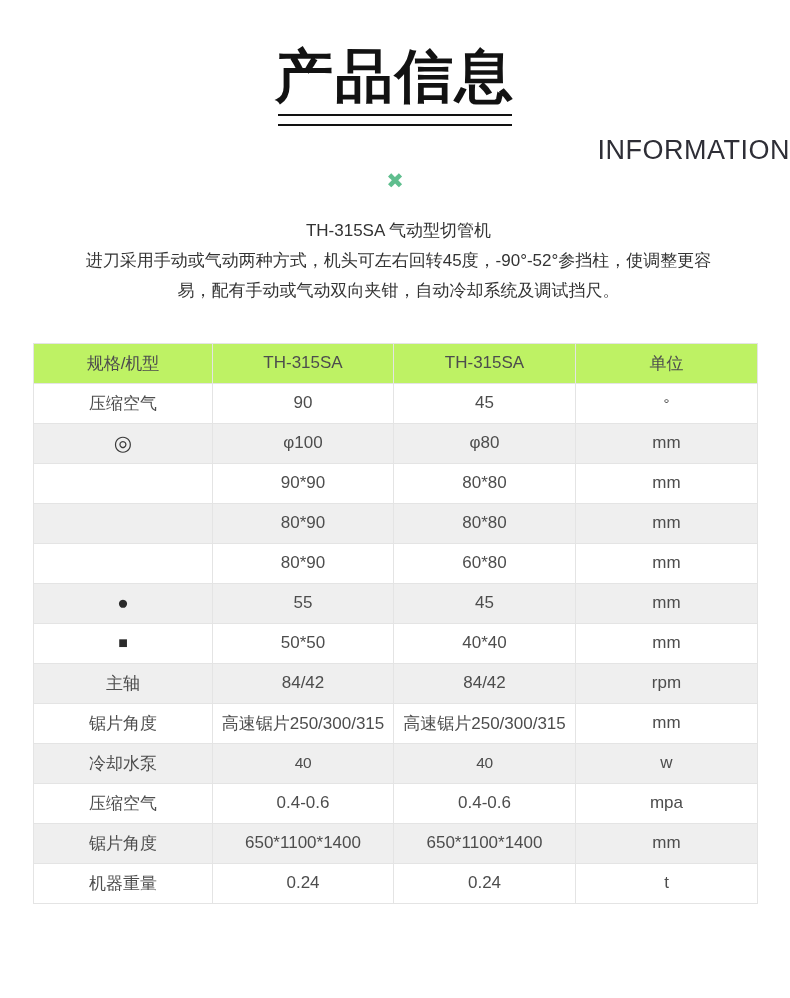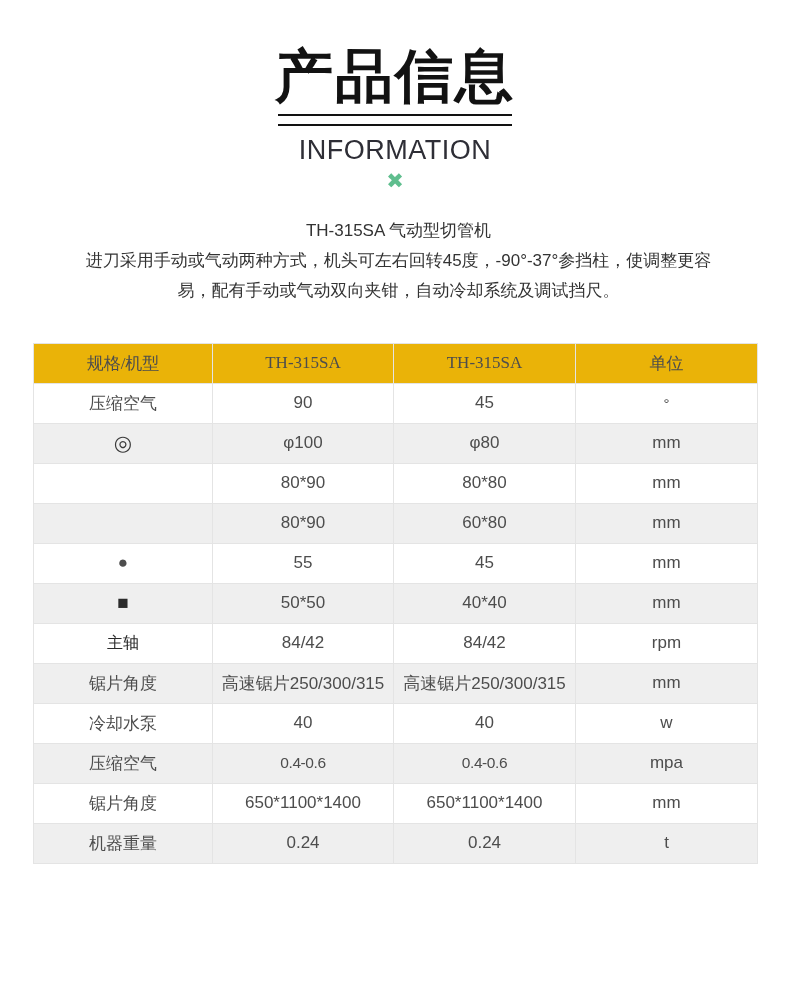--- a/index.html
+++ b/index.html
@@ -16,21 +16,21 @@
   .hero { text-align: center; padding-top: 44px; }
   .hero-title {
     font-size: 58px; font-weight: 900; color: #121212;
     letter-spacing: 2px; line-height: 1.12;
   }
   .hero-underline { width: 234px; margin: 5px auto 0 auto; }
   .hero-underline .bar { height: 2px; background: #121212; }
   .hero-underline .bar + .bar { margin-top: 8px; }
   .hero-subtitle {
     margin-top: 9px; font-size: 27px; font-weight: 400;
-    color: #2e2e36; letter-spacing: 0.5px;
+    color: #2e2e36; letter-spacing: 0.5px; text-align: right;
   }
   .hero-x {
     margin-top: 4px; font-size: 21px; line-height: 1;
     color: #5fbe8e; font-weight: bold;
   }
 
   
   .desc { margin: 25px 58px 0 65px; font-size: 17px; line-height: 30px; color: #333333; text-align: center; }
   .desc .product-name { font-size: 17px; }
 
@@ -45,21 +45,21 @@
   }
   table.spec th, table.spec td {
     border: 1px solid #e4e4e4;
     height: 40px;
     text-align: center;
     vertical-align: middle;
     font-weight: normal;
     overflow: hidden;
     white-space: nowrap;
   }
-  table.spec thead th { background: #eab308; color: #4d4d4d; font-family: Liberation Serif, serif; }
+  table.spec thead th { background: #bef264; color: #4d4d4d; }
   table.spec tbody tr:nth-child(even) td { background: #efefef; }
   table.spec tbody tr:nth-child(odd) td { background: #ffffff; }
   
   tbody tr:nth-child(2) td:first-child { font-size: 21px; color: #3a3a3a; }
   tbody tr:nth-child(6) td:first-child { font-size: 19px; color: #2b2b2b; }
   tbody tr:nth-child(7) td:first-child { font-size: 16px; color: #2b2b2b; }
   
   tbody tr:nth-child(10) td:nth-child(2),
   tbody tr:nth-child(10) td:nth-child(3) { font-size: 15.5px; letter-spacing: -0.4px; }
   
@@ -75,21 +75,21 @@
     <div class="hero-underline">
       <div class="bar"></div>
       <div class="bar"></div>
     </div>
     <div class="hero-subtitle">INFORMATION</div>
     <div class="hero-x">✖</div>
   </div>
 
   <div class="desc">
     <div class="product-name">TH-315SA 气动型切管机</div>
-    <div>进刀采用手动或气动两种方式，机头可左右回转45度，-90°-37°参挡柱，使调整更容</div>
+    <div>进刀采用手动或气动两种方式，机头可左右回转45度，-90°-52°参挡柱，使调整更容</div>
     <div>易，配有手动或气动双向夹钳，自动冷却系统及调试挡尺。</div>
   </div>
 
   <table class="spec">
     <colgroup>
       <col style="width:179px">
         <col style="width:181px">
         <col style="width:182px">
         <col style="width:182px">
     </colgroup>
@@ -105,20 +105,26 @@
       <tr>
         <td>压缩空气</td>
         <td>90</td>
         <td>45</td>
         <td>°</td>
       </tr>
       <tr>
         <td>◎</td>
         <td>φ100</td>
         <td>φ80</td>
+        <td>mm</td>
+      </tr>
+      <tr>
+        <td></td>
+        <td>90*90</td>
+        <td>80*80</td>
         <td>mm</td>
       </tr>
       <tr>
         <td></td>
         <td>80*90</td>
         <td>80*80</td>
         <td>mm</td>
       </tr>
       <tr>
         <td></td>

